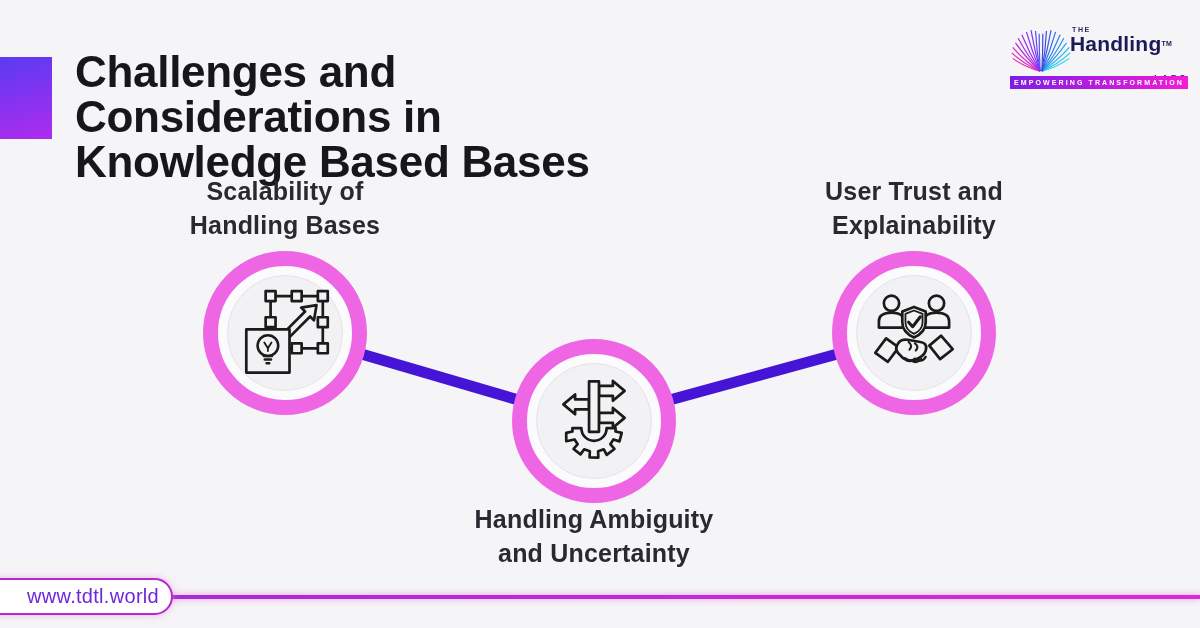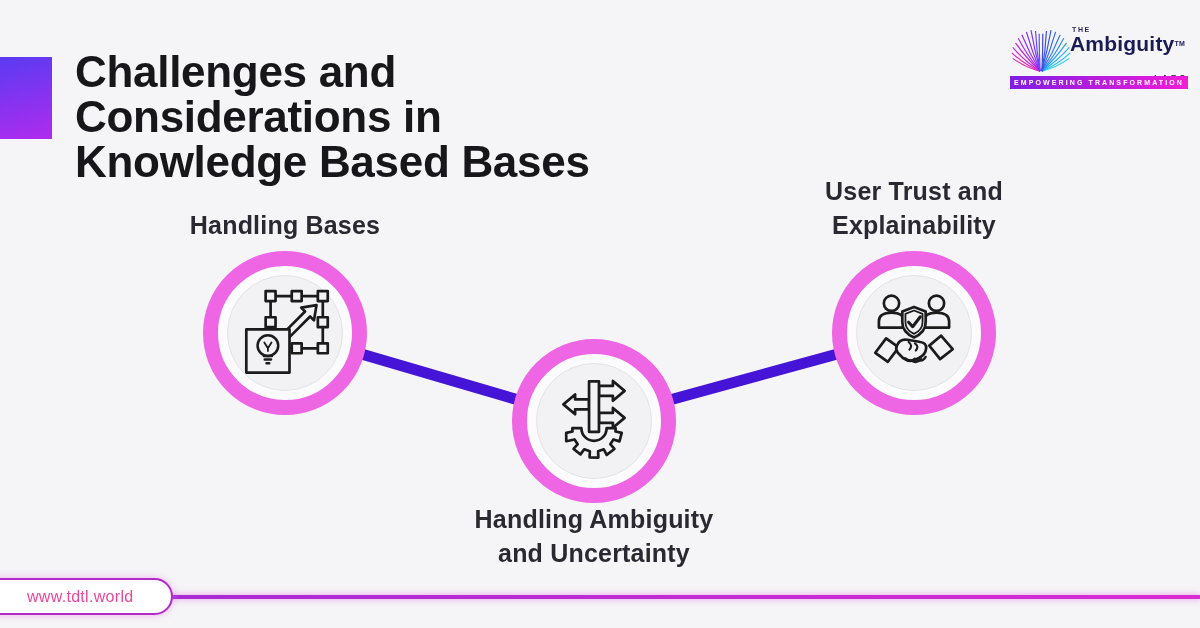--- a/index.html
+++ b/index.html
@@ -62,21 +62,21 @@
     position:absolute; left:170px; top:595px; width:1030px; height:3.5px;
     background:linear-gradient(90deg, var(--footer_from,#A82BD4), var(--footer_to,#D92BD2));
     box-shadow:0 0 6px rgba(225,90,228,0.65);
   }
   .footer-pill{
     position:absolute; left:-30px; top:578px; width:203px; height:37px;
     background:#FFFFFF; border:2.5px solid var(--pill_border,#B22BC8); border-radius:21px;
     box-shadow:0 0 7px rgba(231,128,233,0.55);
     display:flex; align-items:center; padding-left:55px;
   }
-  .footer-url{ font-size:16px; color:#ec4899; letter-spacing:0.3px; }
+  .footer-url{ font-size:20px; color:#6d28d9; letter-spacing:0.3px; }
 </style>
 </head>
 <body>
 
 <div class="canvas">
 
   <div class="accent-square"></div>
 
   <h1 class="title">
     <span>Challenges and Considerations in</span><br>
@@ -103,33 +103,33 @@
         <path d="M35,47 Q49,30 59,11" stroke="#2A8EF0"></path>
         <path d="M35,47 Q47,27 55,7" stroke="#2E7CEE"></path>
         <path d="M35,47 Q44,25 50,4" stroke="#3269EA"></path>
         <path d="M35,47 Q41,24 45,2" stroke="#3659E6"></path>
         <path d="M35,47 Q39,24 40,3" stroke="#3A4CE2"></path>
         <path d="M35,47 Q36,25 36,6" stroke="#3E44DE"></path>
       </g>
     </svg>
     <div class="logo-text">
       <div class="logo-the">THE</div>
-      <div class="logo-brand"><span>Ambiguity</span><sup>TM</sup></div>
+      <div class="logo-brand"><span>Handling</span><sup>TM</sup></div>
       <div class="logo-labs">LABS</div>
     </div>
     <div class="logo-bar">EMPOWERING TRANSFORMATION</div>
   </div>
 
   <svg class="connectors" viewBox="0 0 1200 628">
     <line class="conn" x1="358" y1="353" x2="522" y2="401"></line>
     <line class="conn" x1="666" y1="401" x2="841" y2="353"></line>
   </svg>
 
   <div class="node-label" style="left:135px; top:174px; width:300px;">
-    <br>
+    <span>Scalability of</span><br>
     <span>Handling Bases</span>
   </div>
   <div class="node-circle" style="left:203px; top:251px;">
     <div class="node-inner">
       <svg viewBox="0 0 100 100">
         <rect class="ic" x="34" y="9" width="58" height="58"></rect>
         <path class="ic" d="M47.2,51.2 L72.3,26.1 L68,21.8 L85,19 L82.2,36 L77.9,31.7 L52.8,56.8 Z"></path>
         <rect class="icf" x="28.5" y="3.5" width="11" height="11"></rect>
         <rect class="icf" x="57.5" y="3.5" width="11" height="11"></rect>
         <rect class="icf" x="86.5" y="3.5" width="11" height="11"></rect>

